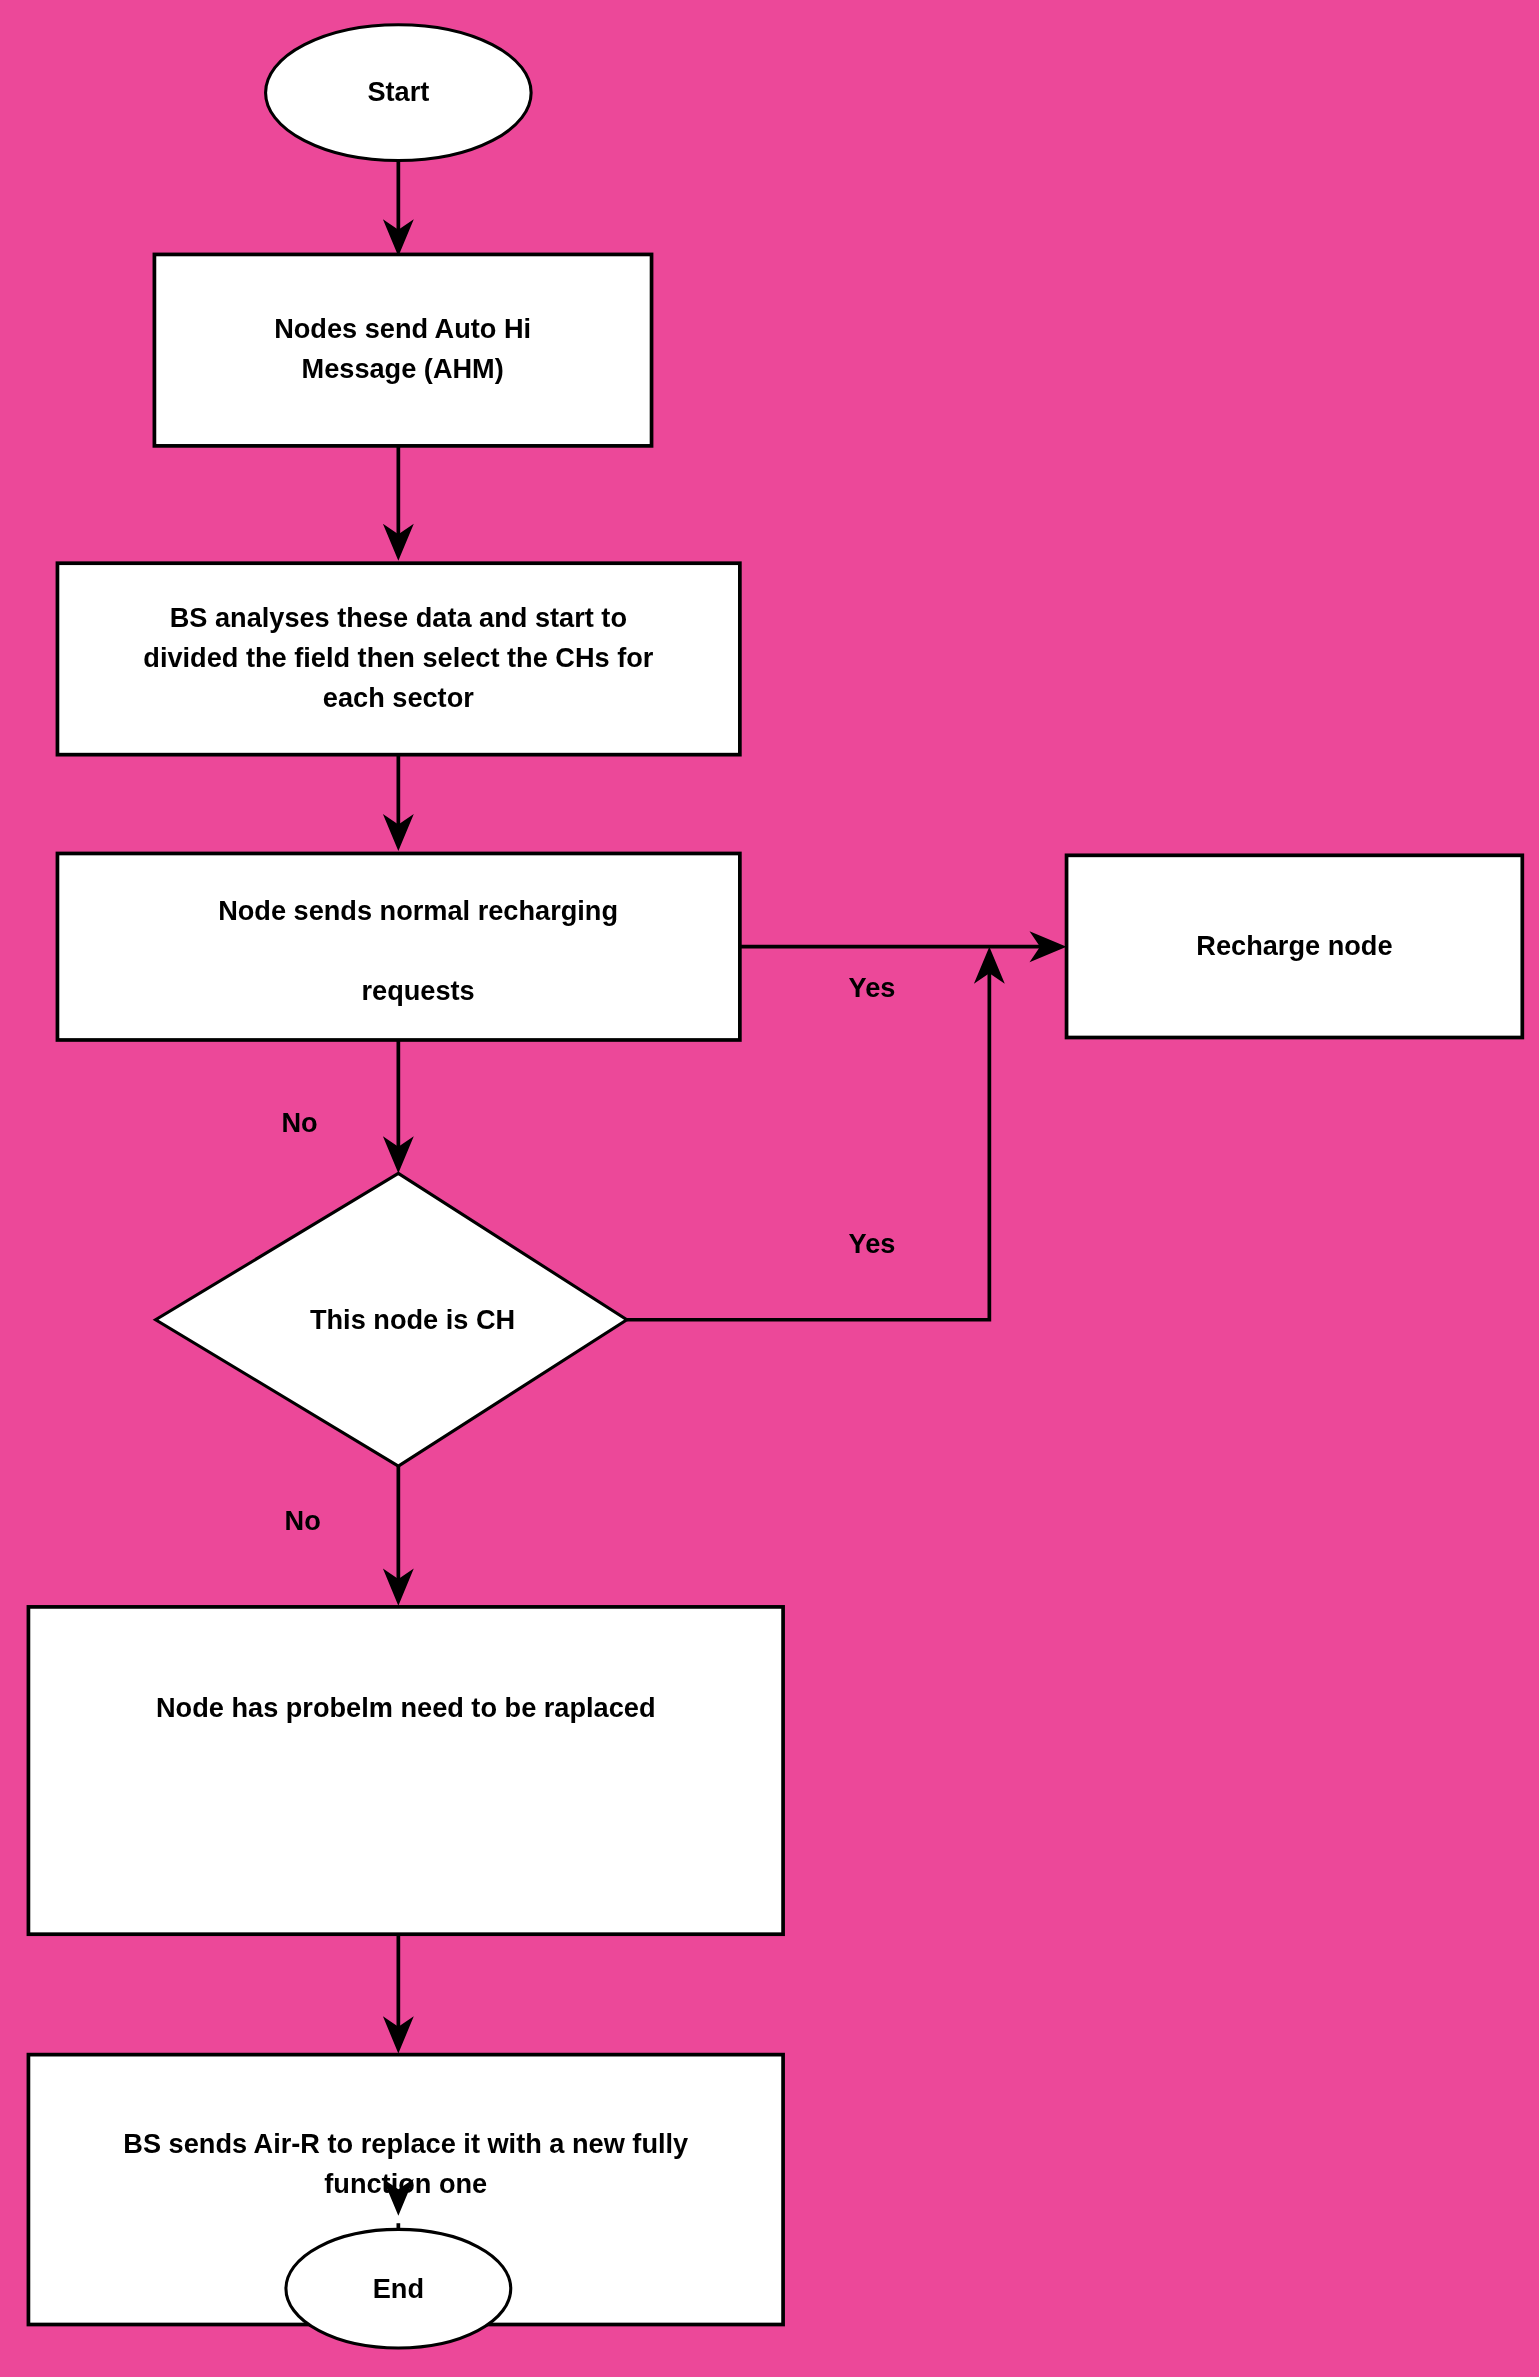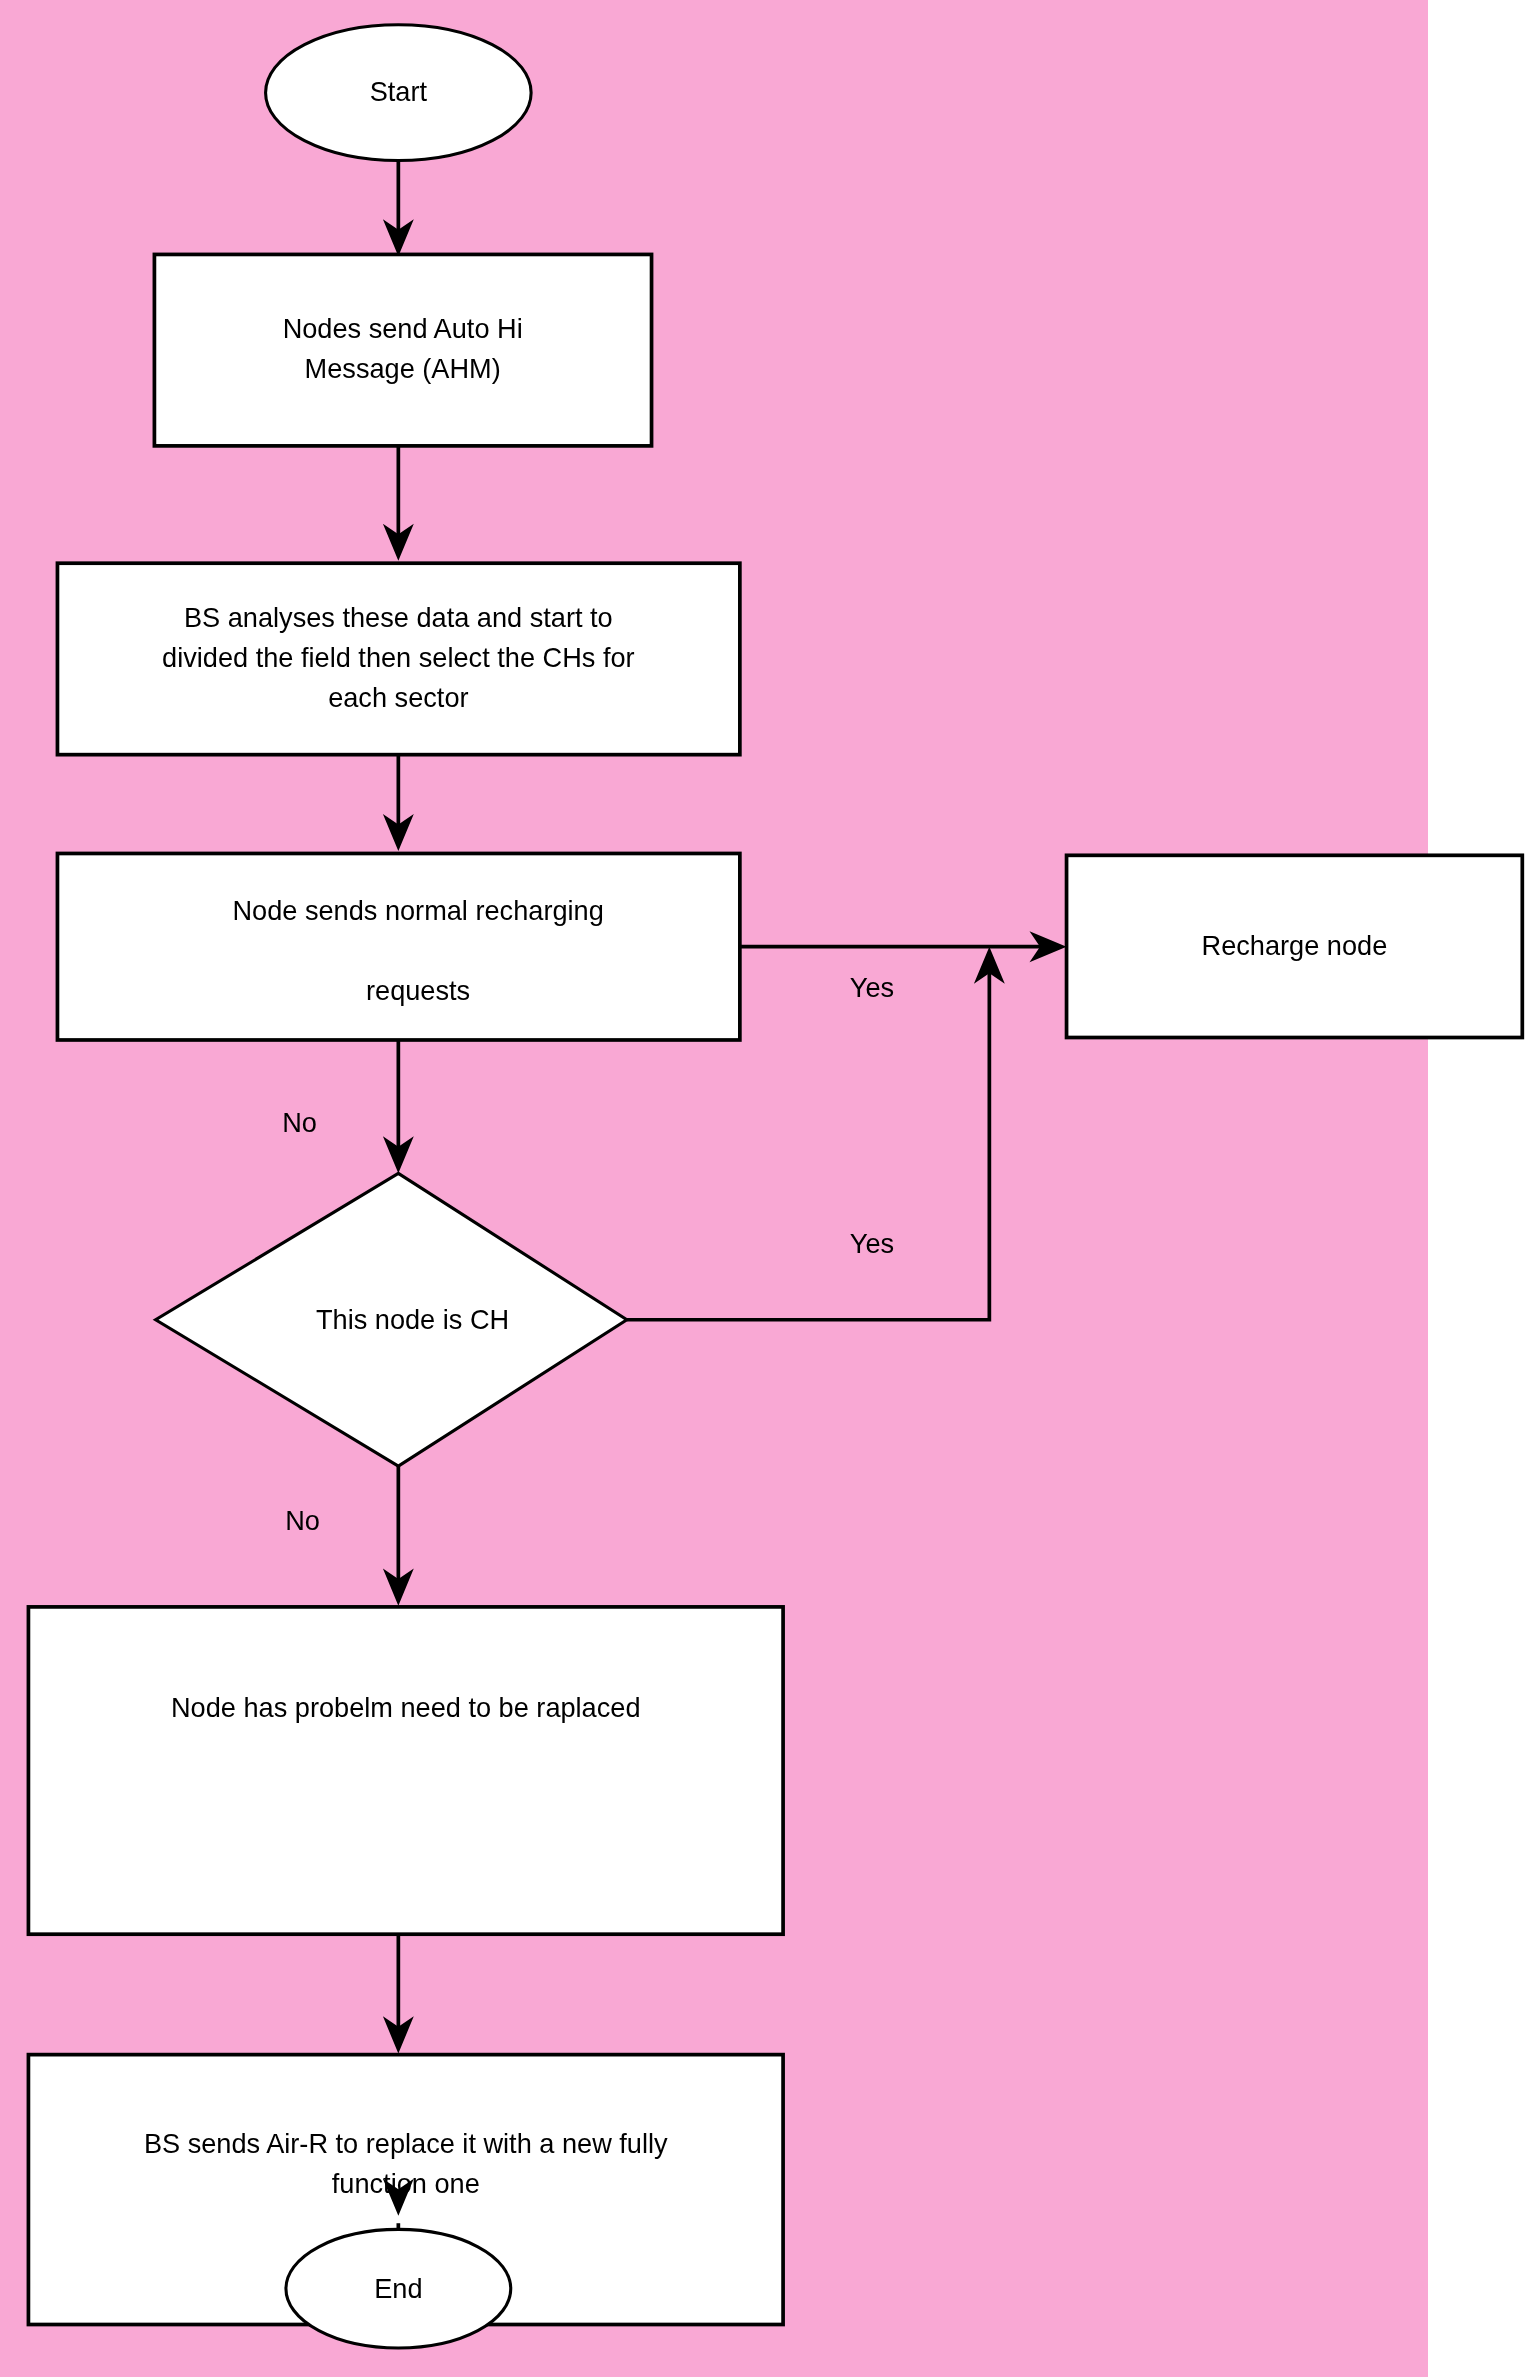--- a/index.html
+++ b/index.html
@@ -2,24 +2,25 @@
 <html style="font-size:10px"><head>
 <meta charset="utf-8">
 <style>
   html, body {
     margin: 0;
     padding: 0;
     background: #ffffff;
   }
   #flowchart-root {
     position: relative;
-    width: 1428px;
+    width: 1539px;
     height: 2377px;
-    background: #f9a8d4;
+    background: #ec4899;
     font-family: "Liberation Sans", sans-serif;
+    font-weight: bold;
   }
   svg.fc {
     display: block;
     width: 1539px;
     height: 2377px;
   }
   .shape-outline {
     fill: #ffffff;
     stroke: #000000;
     stroke-width: 6;

